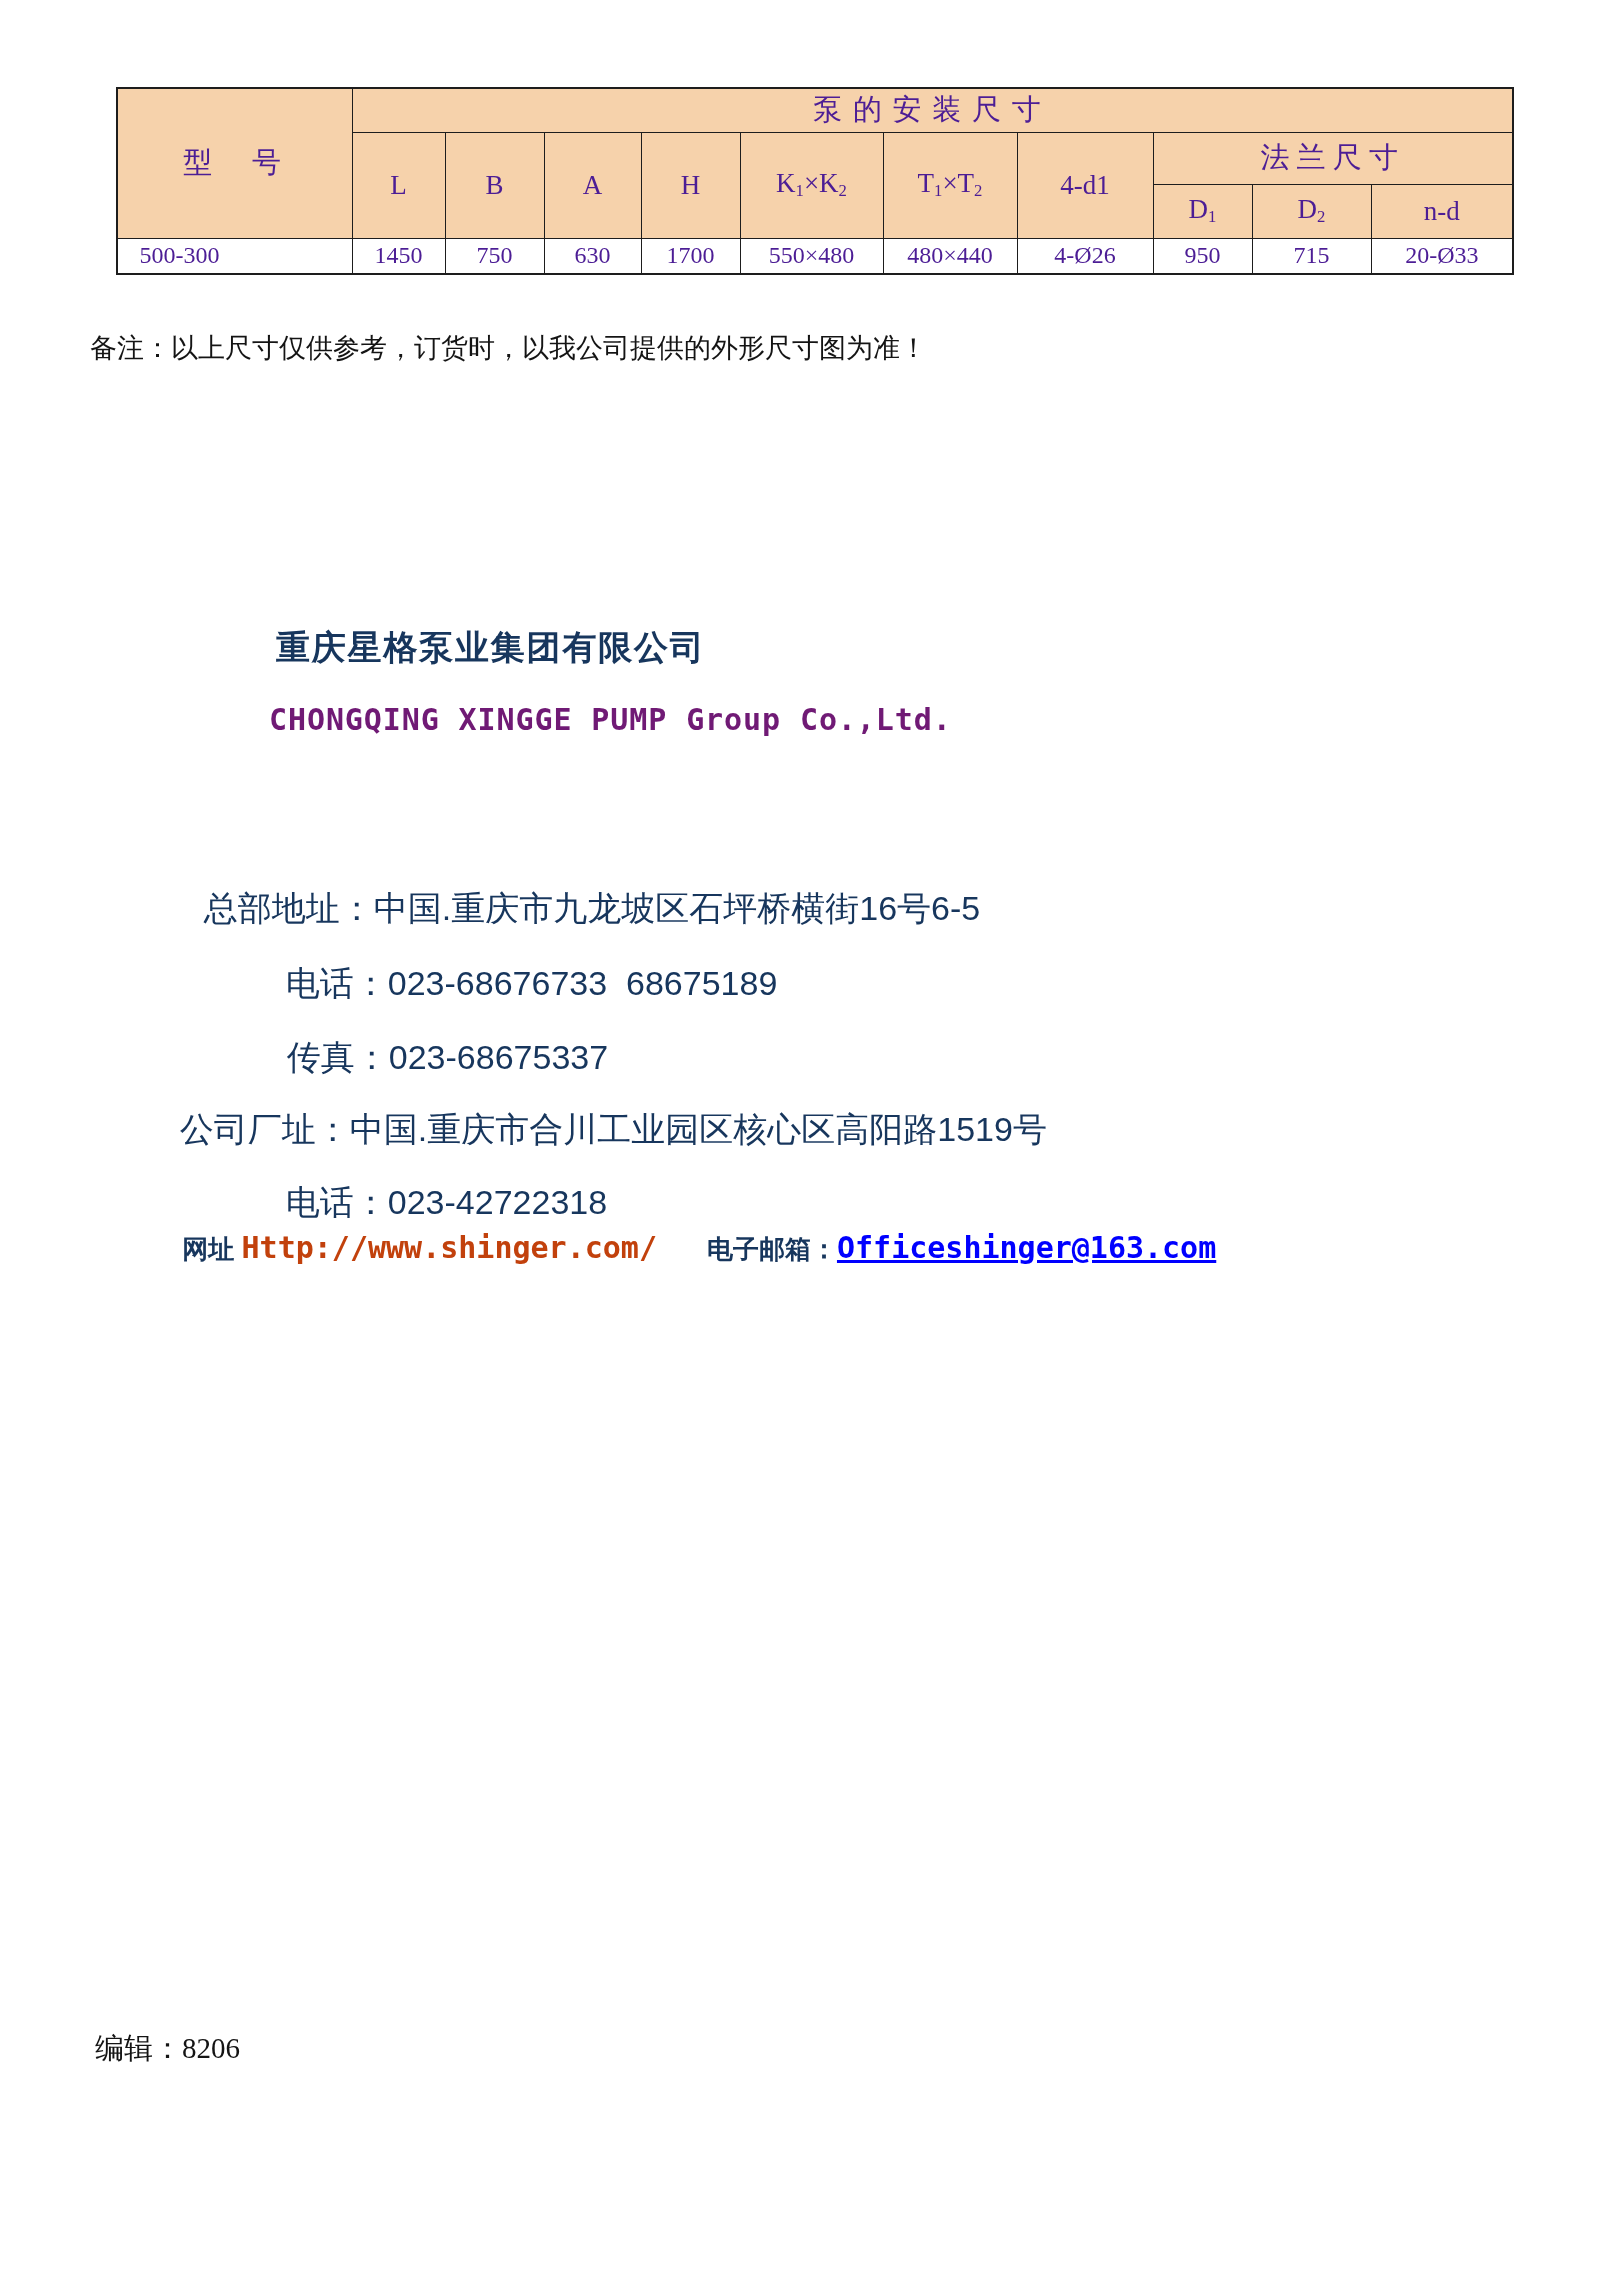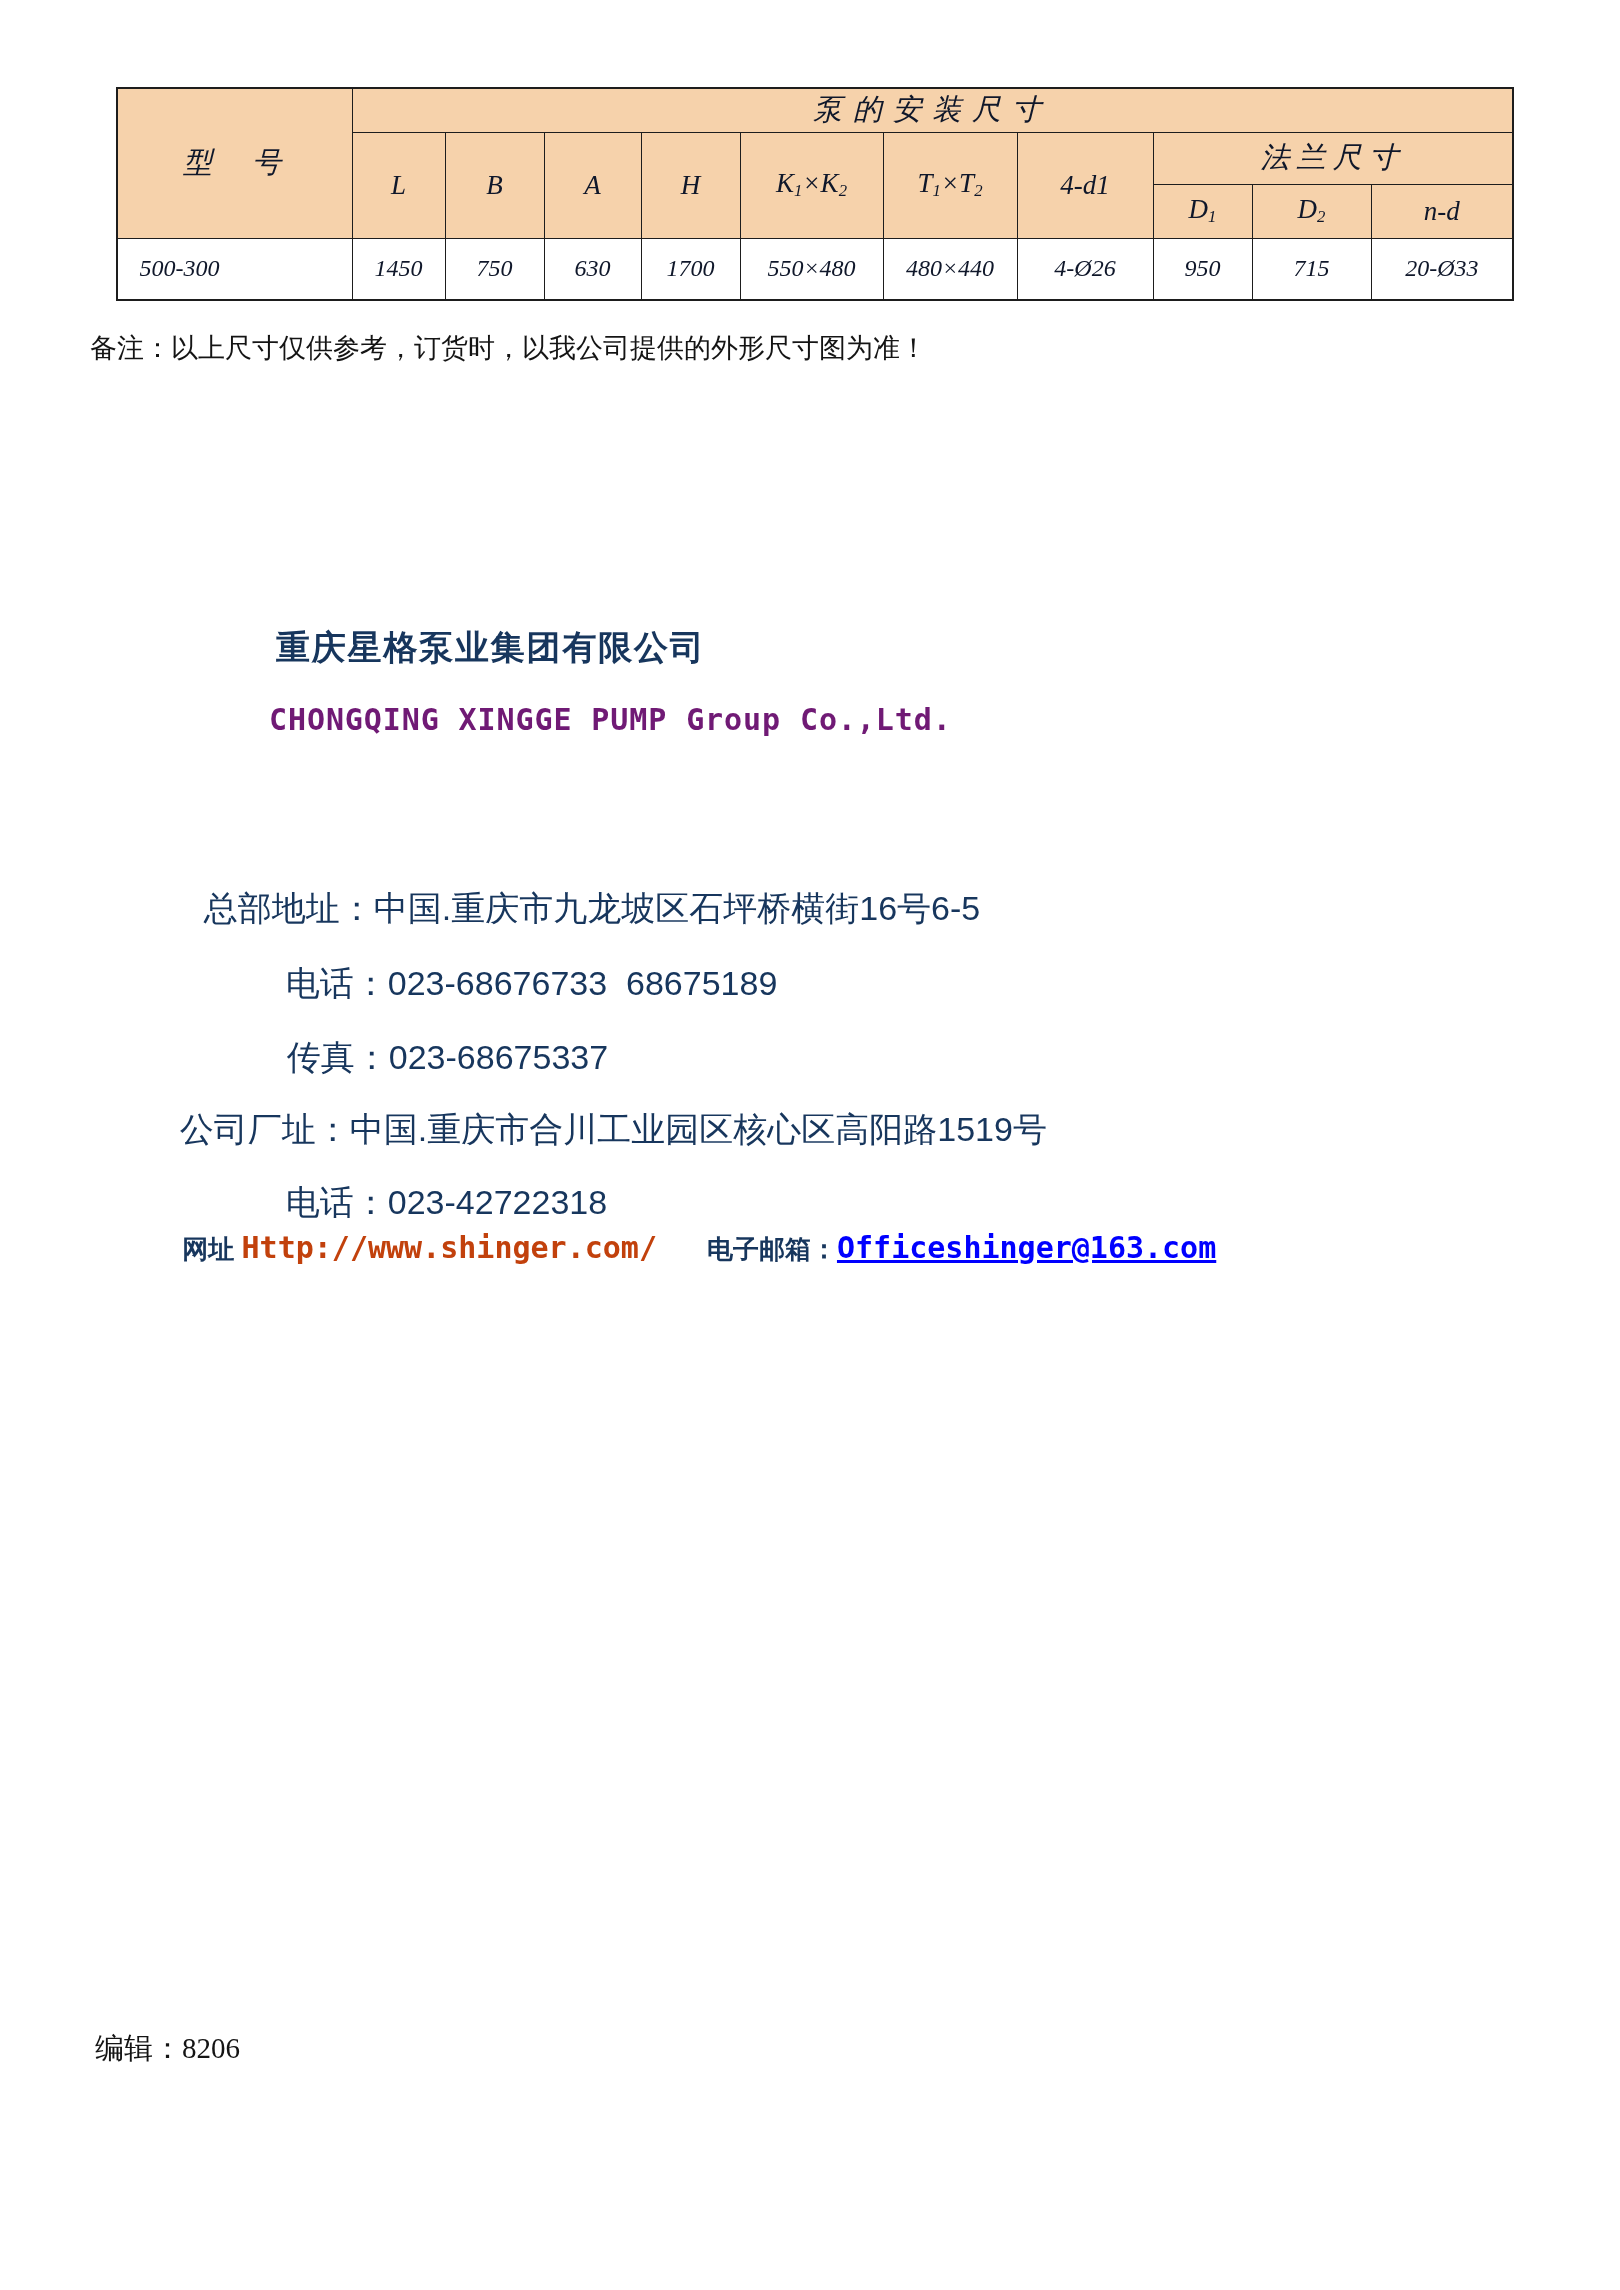--- a/index.html
+++ b/index.html
@@ -11,21 +11,21 @@
   .page{position:absolute;inset:0;overflow:hidden;}
 
   
   table.dims{
     position:absolute;left:116px;top:87px;width:1395px;
     border-collapse:collapse;table-layout:fixed;
     border:2.7px solid #1d1d1d;
   }
   table.dims td{
     border:1.8px solid #1d1d1d;text-align:center;vertical-align:middle;
-    color:#0f172a;overflow:hidden;font-style:italic;
+    color:#4c1d95;overflow:hidden;
   }
   td.hdr{background:#f6d2ab;}
   td.title-cell{font-size:29px;letter-spacing:10.7px;border-bottom-width:2.7px;}
   td.model-cell{font-size:29px;letter-spacing:5.4px;border-bottom-width:2.7px;}
   td.colhead{font-size:27px;border-bottom-width:2.7px;}
   td.flange-title{font-size:29px;letter-spacing:7.2px;}
   td.subhead{font-size:27px;border-bottom-width:2.7px;}
   tr.data td{background:#ffffff;font-size:24px;}
   tr.data td.model-val{text-align:left;padding-left:21.5px;}
   .sub{font-size:0.62em;vertical-align:-0.25em;}
@@ -115,21 +115,21 @@
     </tr>
     <tr style="height:54px">
       <td class="hdr subhead">
         <span>D</span><span class="sub">1</span>
       </td>
       <td class="hdr subhead">
         <span>D</span><span class="sub">2</span>
       </td>
       <td class="hdr subhead">n-d</td>
     </tr>
-    <tr class="data" style="height:62px">
+    <tr class="data" style="height:36px">
       <td class="model-val">500-300</td>
       <td>1450</td>
       <td>750</td>
       <td>630</td>
       <td>1700</td>
       <td>550×480</td>
       <td>480×440</td>
       <td>4-Ø26</td>
       <td>950</td>
       <td>715</td>

